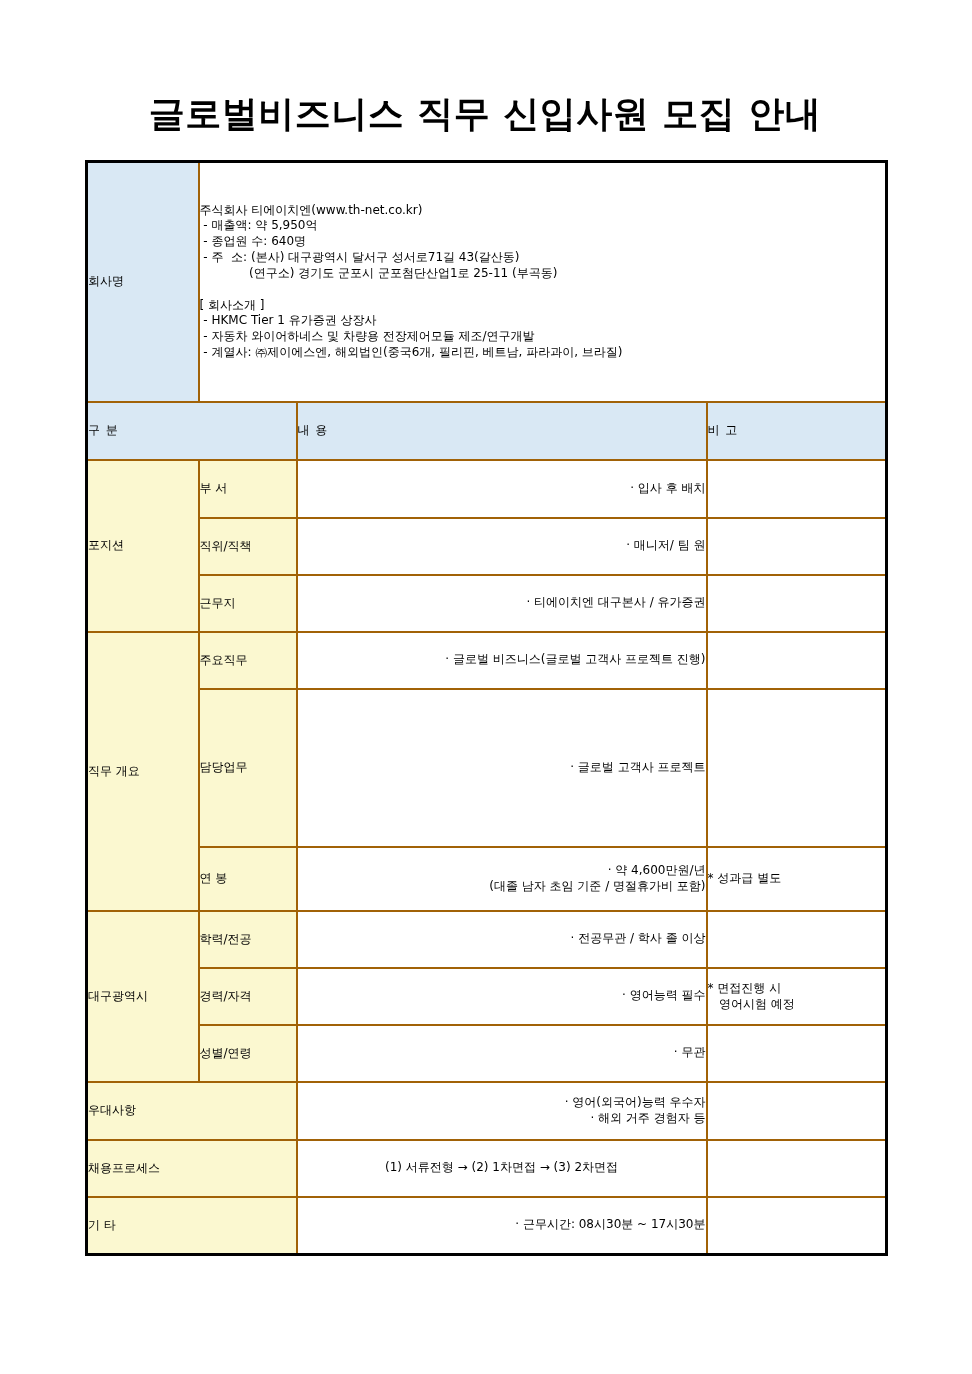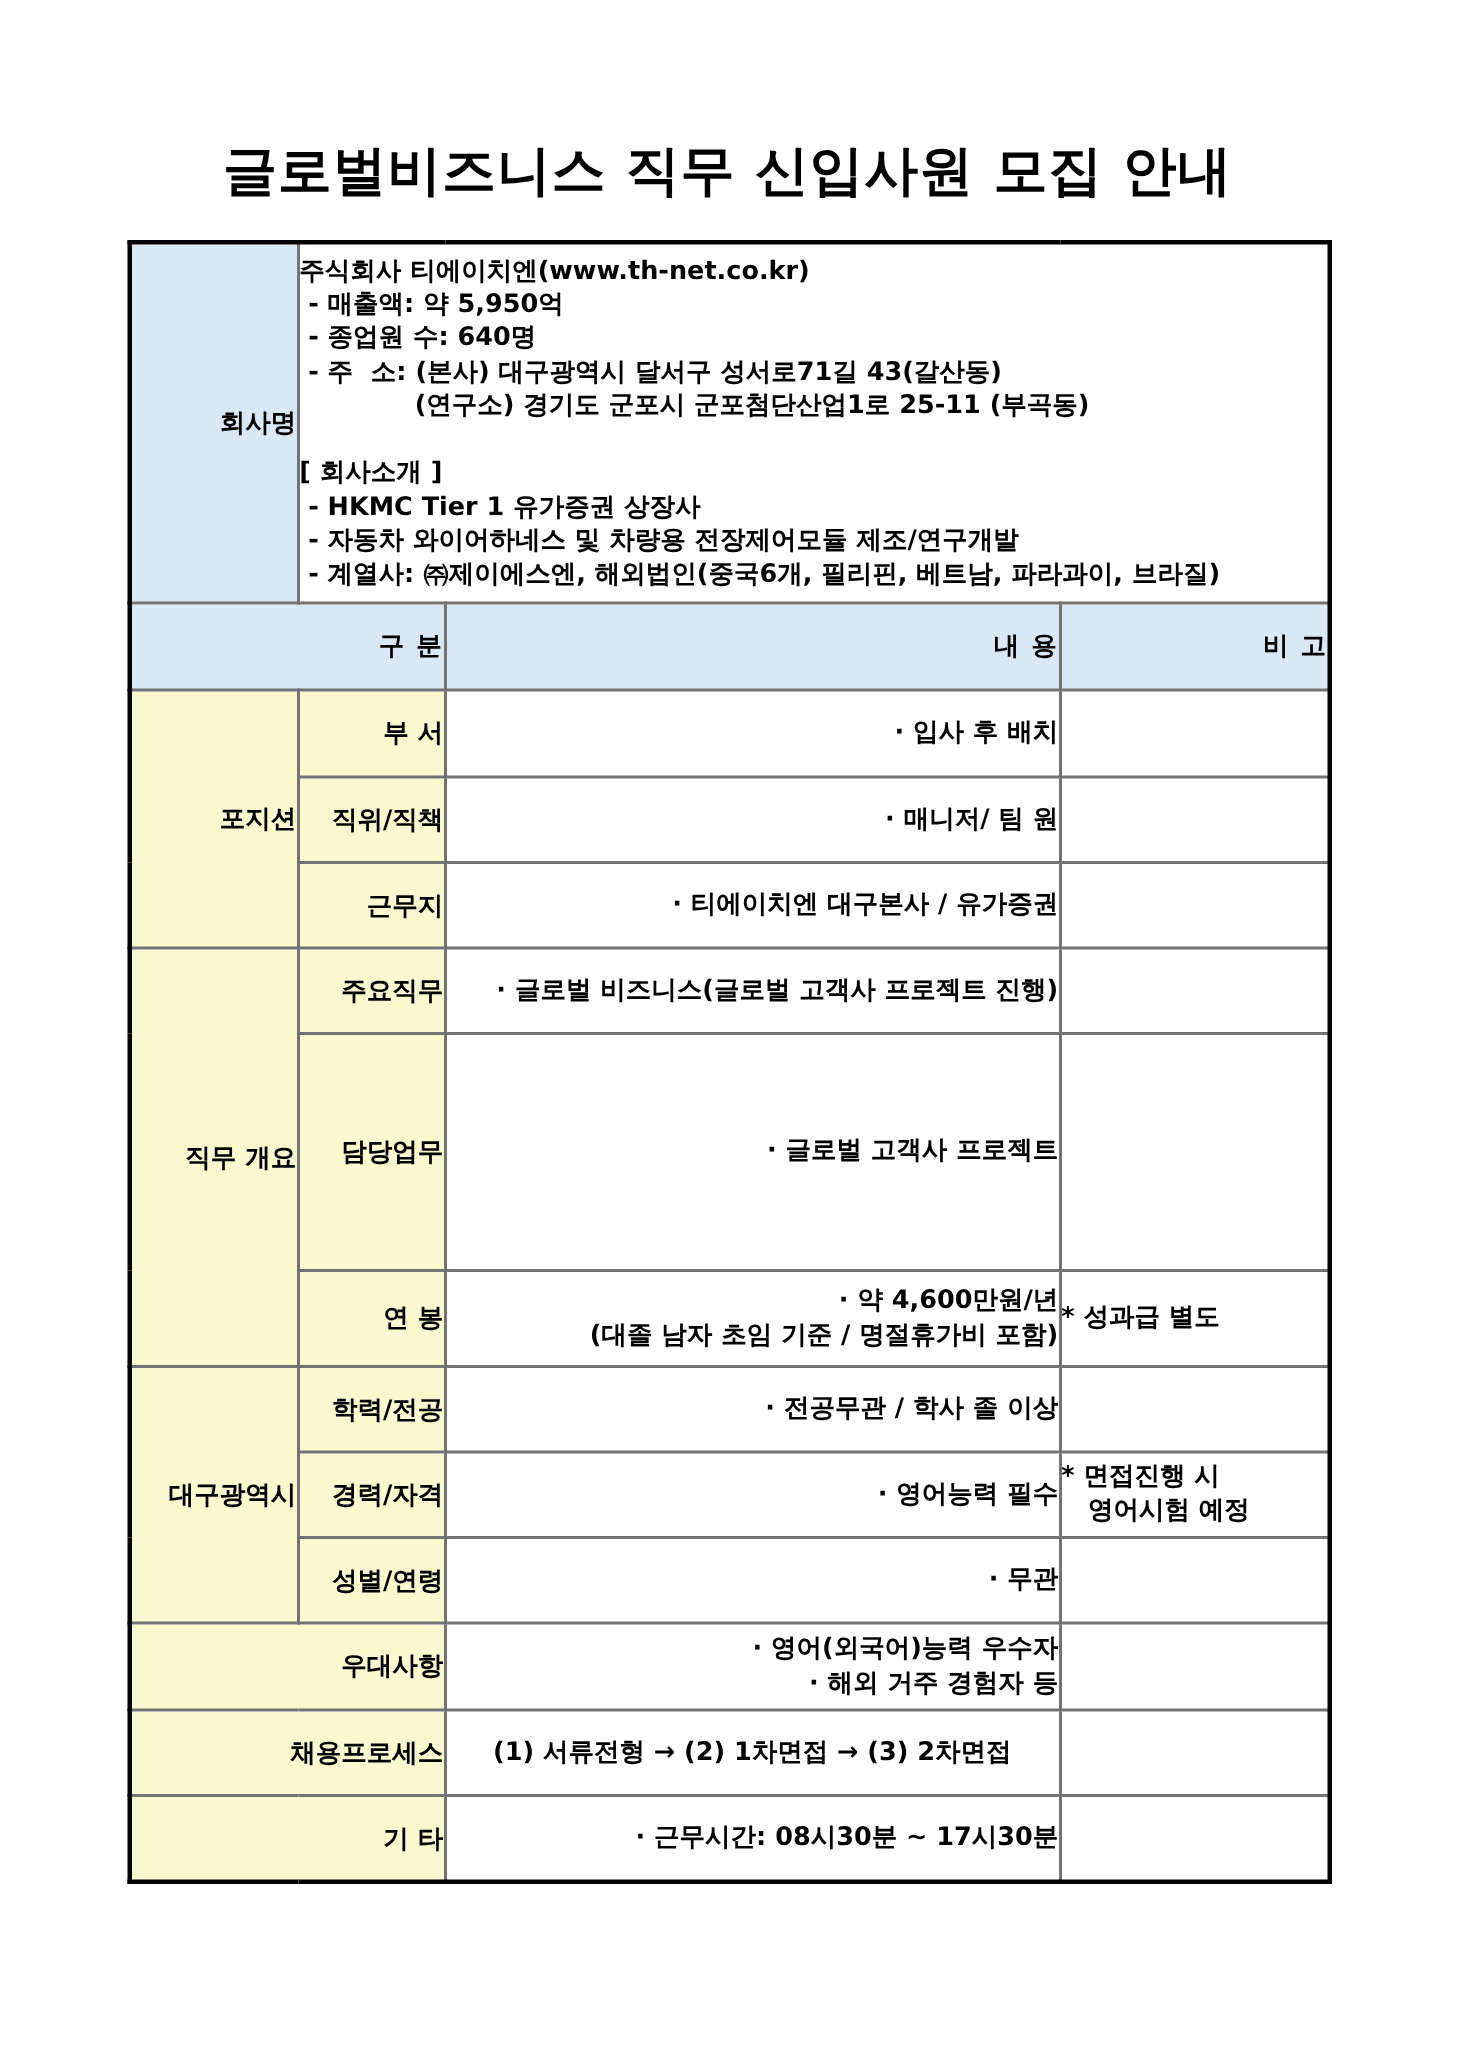--- a/index.html
+++ b/index.html
@@ -30,29 +30,29 @@
   table.recruit {
     position: absolute;
     top: 160px;
     left: 85px;
     width: 800px;
     border-collapse: collapse;
     table-layout: fixed;
     border: 3px solid #000000;
   }
   table.recruit td, table.recruit th {
-    border: 2px solid #737373;
+    border: 2px solid #a16207;
     padding: 0;
-    font-size: 17px;
-    font-weight: 700;
+    font-size: 12px;
+    font-weight: 400;
     vertical-align: middle;
     overflow: hidden;
   }
-  .cell-blue   { background: var(--header-bg, #d9e8f4); text-align: right; }
-  .cell-yellow { background: var(--label-bg, #fbf8d0); text-align: right; }
+  .cell-blue   { background: var(--header-bg, #d9e8f4); text-align: left; }
+  .cell-yellow { background: var(--label-bg, #fbf8d0); text-align: left; }
   .cell-content {
     text-align: right;
     padding: 6px 10px;
     white-space: pre;
     line-height: 1.32;
     background: #ffffff;
   }
   .cell-content.center { text-align: center; padding: 6px 2px; }
   .cell-note {
     text-align: left;

